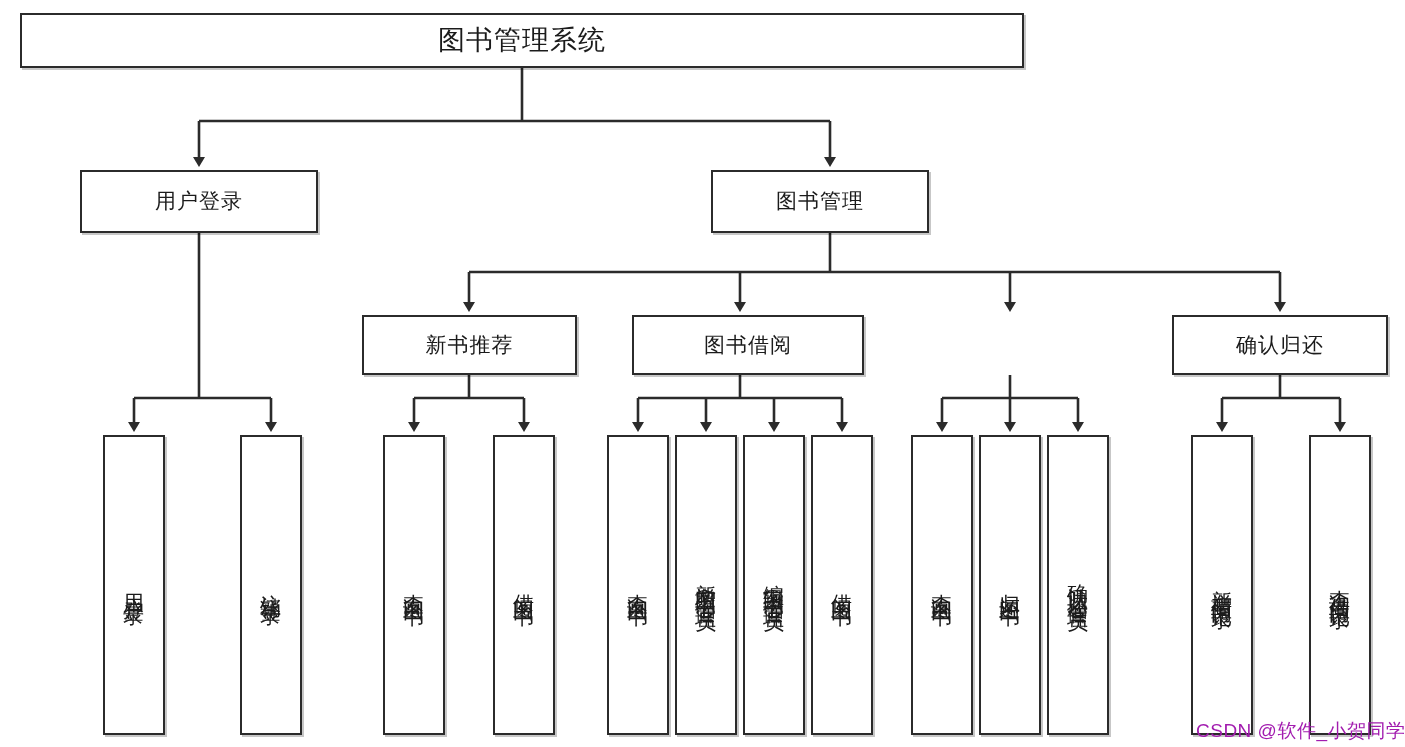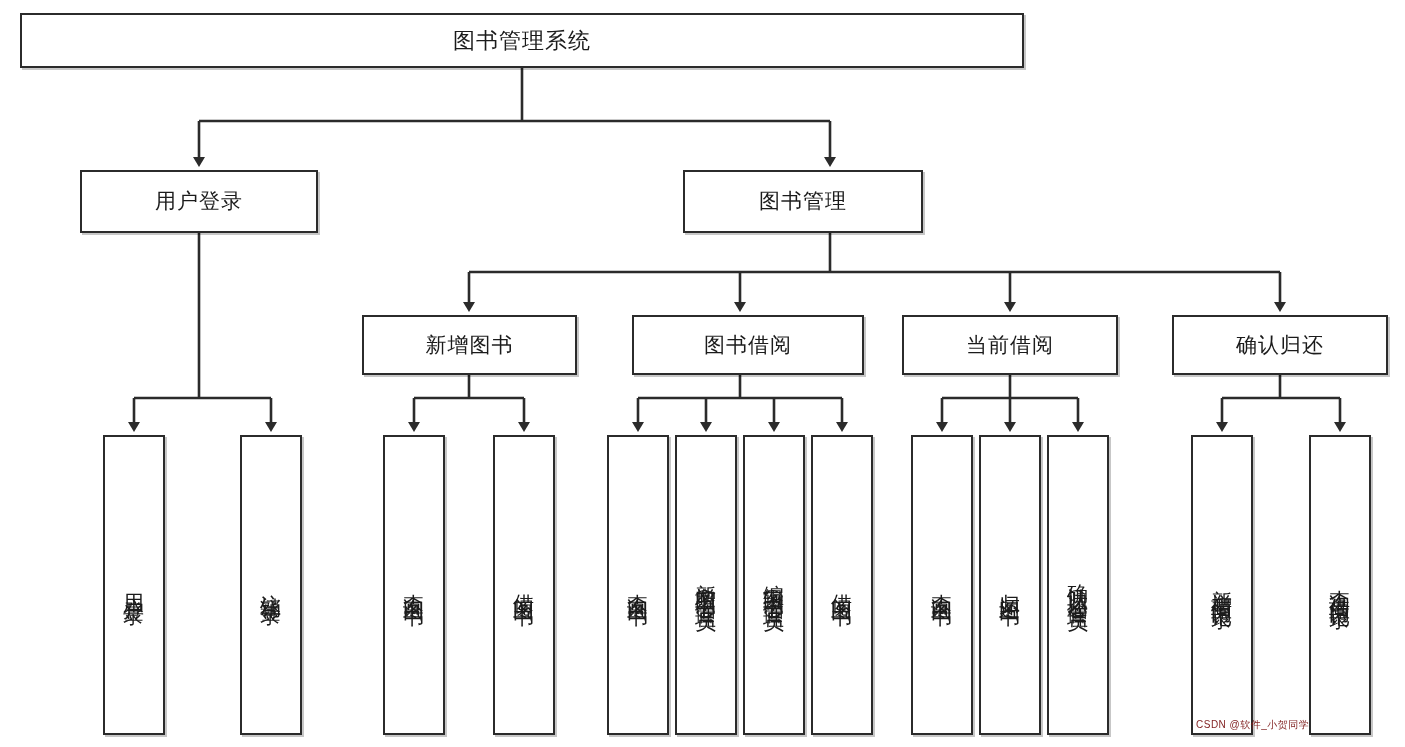--- a/index.html
+++ b/index.html
@@ -23,38 +23,38 @@
     justify-content:center;
     color:#1b1b1b;
   }
   .node .lbl{
     display:block;
     text-align:center;
     white-space:nowrap;
     line-height:1.05;
   }
   .node.h .lbl{font-size:21px;letter-spacing:1px;}
-  .node.root .lbl{font-size:22px;letter-spacing:1px;}
+  .node.root .lbl{font-size:27px;letter-spacing:1px;}
   .node.v{
     align-items:center;
     justify-content:center;
   }
   .node.v .lbl{
     writing-mode:vertical-rl;
     text-orientation:upright;
     font-size:21px;
     letter-spacing:4px;
     line-height:1;
     white-space:nowrap;
     max-height:292px;
   }
   .watermark{
     position:absolute;
-    color:#7f1d1d;
-    font-size:10px;
+    color:#a21caf;
+    font-size:19px;
     letter-spacing:0.5px;
     white-space:nowrap;
     user-select:none;
   }
 </style>
 </head>
 <body>
 
 <div id="stage">
 
@@ -108,32 +108,29 @@
     </g>
   </svg>
 
   <div class="node root h" style="left:20px;top:13px;width:1004px;height:55px;">
     <span class="lbl">图书管理系统</span>
   </div>
 
   <div class="node h" style="left:80px;top:170px;width:238px;height:63px;">
     <span class="lbl">用户登录</span>
   </div>
-  <div class="node h" style="left:683px;top:170px;width:240px;height:63px;">
+  <div class="node h" style="left:711px;top:170px;width:218px;height:63px;">
     <span class="lbl">图书管理</span>
   </div>
 
   <div class="node h" style="left:362px;top:315px;width:215px;height:60px;">
-    <span class="lbl">新增图书</span>
+    <span class="lbl">新书推荐</span>
   </div>
   <div class="node h" style="left:632px;top:315px;width:232px;height:60px;">
     <span class="lbl">图书借阅</span>
-  </div>
-  <div class="node h" style="left:902px;top:315px;width:216px;height:60px;">
-    <span class="lbl">当前借阅</span>
   </div>
   <div class="node h" style="left:1172px;top:315px;width:216px;height:60px;">
     <span class="lbl">确认归还</span>
   </div>
 
   <div class="node v" style="left:103px;top:435px;width:62px;height:300px;">
     <span class="lbl">用户登录</span>
   </div>
   <div class="node v" style="left:240px;top:435px;width:62px;height:300px;">
     <span class="lbl">注销登录</span>

